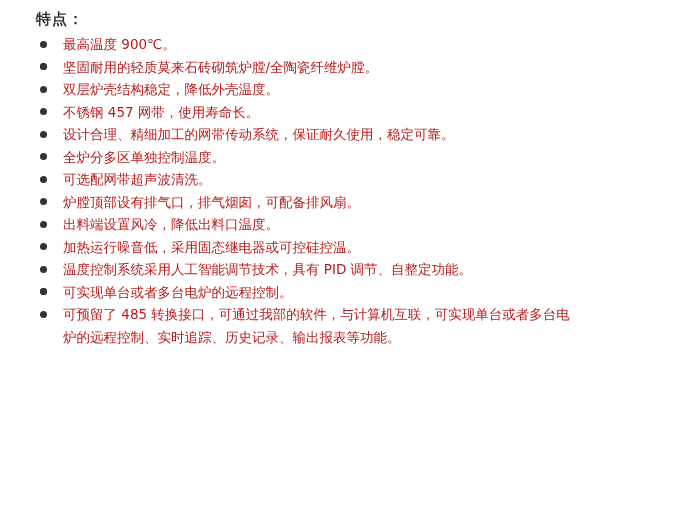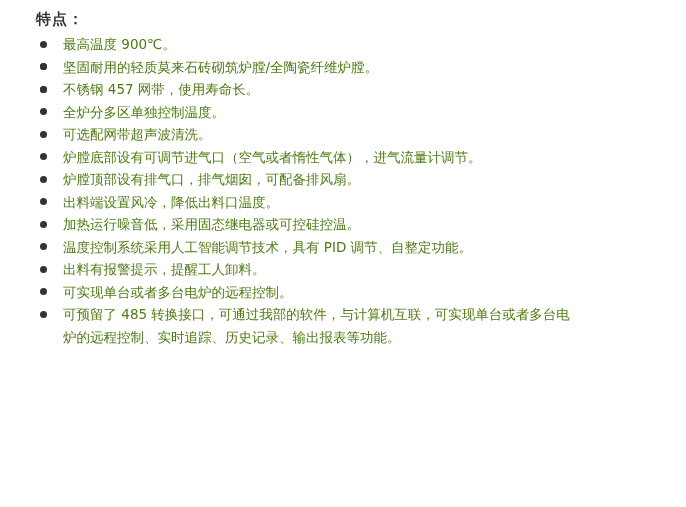--- a/index.html
+++ b/index.html
@@ -26,21 +26,21 @@
   }
   ul.features {
     list-style: none;
     max-width: 605px;
   }
   li.feature {
     position: relative;
     padding-left: 27px;
     font-size: 13.5px;
     line-height: 22.5px;
-    color: #4d7c0f;
+    color: #b91c1c;
   }
   .bullet {
     position: absolute;
     left: 4px;
     top: 7.5px;
     width: 7px;
     height: 7px;
     border-radius: 50%;
     background: #333333;
   }
@@ -57,56 +57,56 @@
     </li>
     <li class="feature">
       <span class="bullet"></span>
     </li>
     <li class="feature">
       <span class="bullet"></span>
       <span>坚固耐用的轻质莫来石砖砌筑炉膛/全陶瓷纤维炉膛。</span>
     </li>
     <li class="feature">
       <span class="bullet"></span>
+      <span>双层炉壳结构稳定，降低外壳温度。</span>
     </li>
     <li class="feature">
       <span class="bullet"></span>
       <span>不锈钢 457 网带，使用寿命长。</span>
+    </li>
+    <li class="feature">
+      <span class="bullet"></span>
+      <span>设计合理、精细加工的网带传动系统，保证耐久使用，稳定可靠。</span>
     </li>
     <li class="feature">
       <span class="bullet"></span>
       <span>全炉分多区单独控制温度。</span>
     </li>
     <li class="feature">
       <span class="bullet"></span>
       <span>可选配网带超声波清洗。</span>
-    </li>
-    <li class="feature">
-      <span class="bullet"></span>
-      <span>炉膛底部设有可调节进气口（空气或者惰性气体），进气流量计调节。</span>
     </li>
     <li class="feature">
       <span class="bullet"></span>
       <span>炉膛顶部设有排气口，排气烟囱，可配备排风扇。</span>
     </li>
     <li class="feature">
       <span class="bullet"></span>
       <span>出料端设置风冷，降低出料口温度。</span>
     </li>
     <li class="feature">
       <span class="bullet"></span>
       <span>加热运行噪音低，采用固态继电器或可控硅控温。</span>
     </li>
     <li class="feature">
       <span class="bullet"></span>
       <span>温度控制系统采用人工智能调节技术，具有 PID 调节、自整定功能。</span>
     </li>
     <li class="feature">
       <span class="bullet"></span>
-      <span>出料有报警提示，提醒工人卸料。</span>
     </li>
     <li class="feature">
       <span class="bullet"></span>
       <span>可实现单台或者多台电炉的远程控制。</span>
     </li>
     <li class="feature">
       <span class="bullet"></span>
       <span>可预留了 485 转换接口，可通过我部的软件，与计算机互联，可实现单台或者多台电炉的远程控制、实时追踪、历史记录、输出报表等功能。</span>
     </li>
   </ul>

